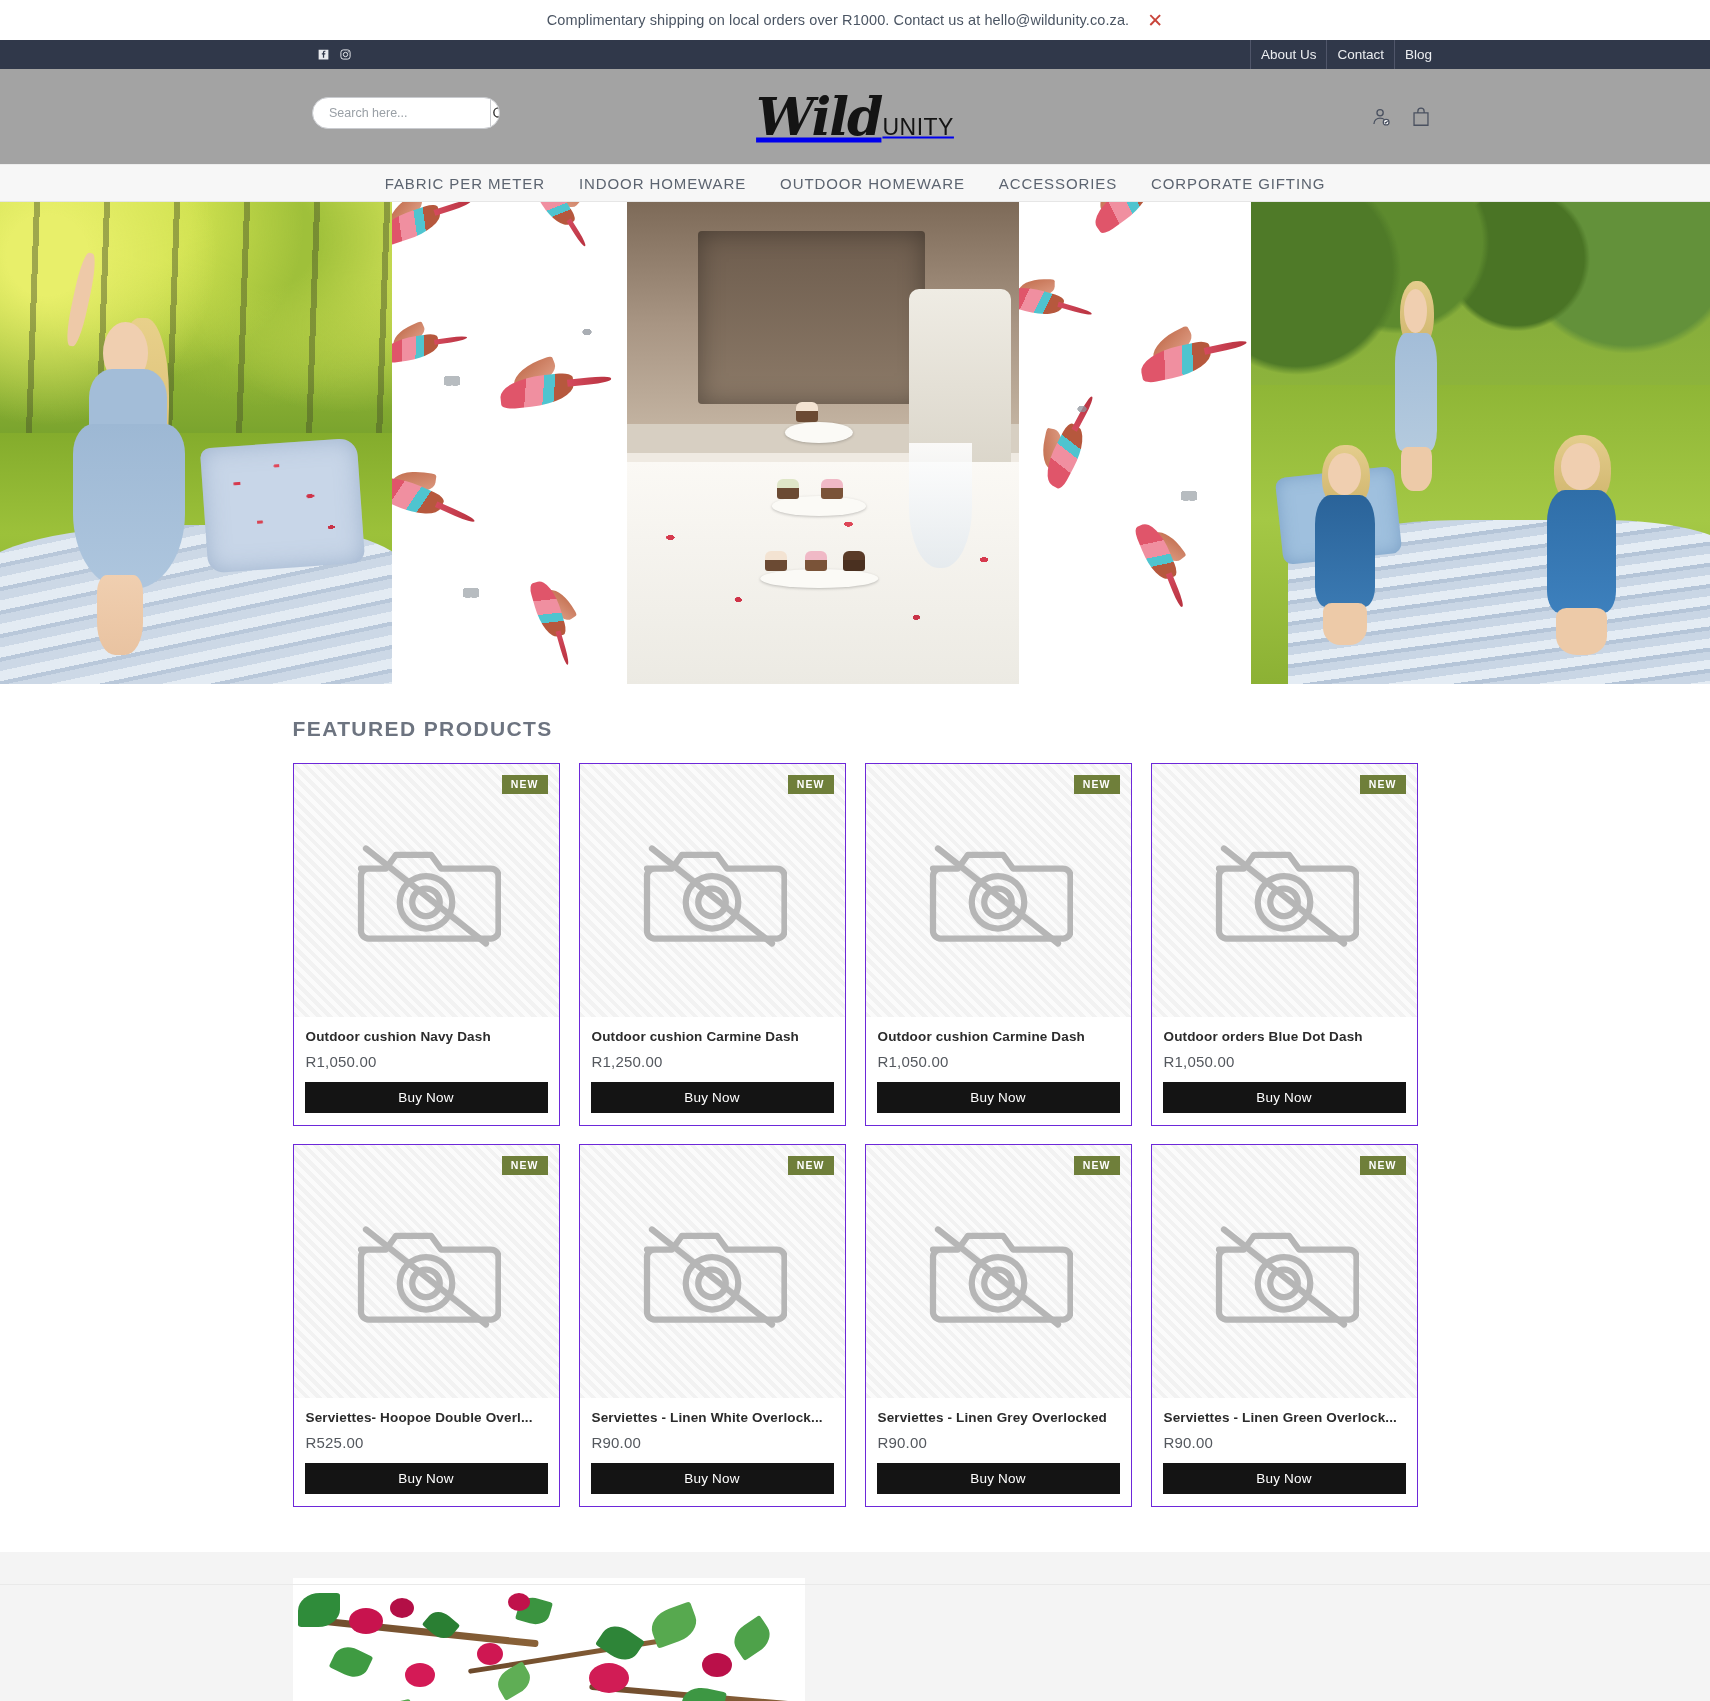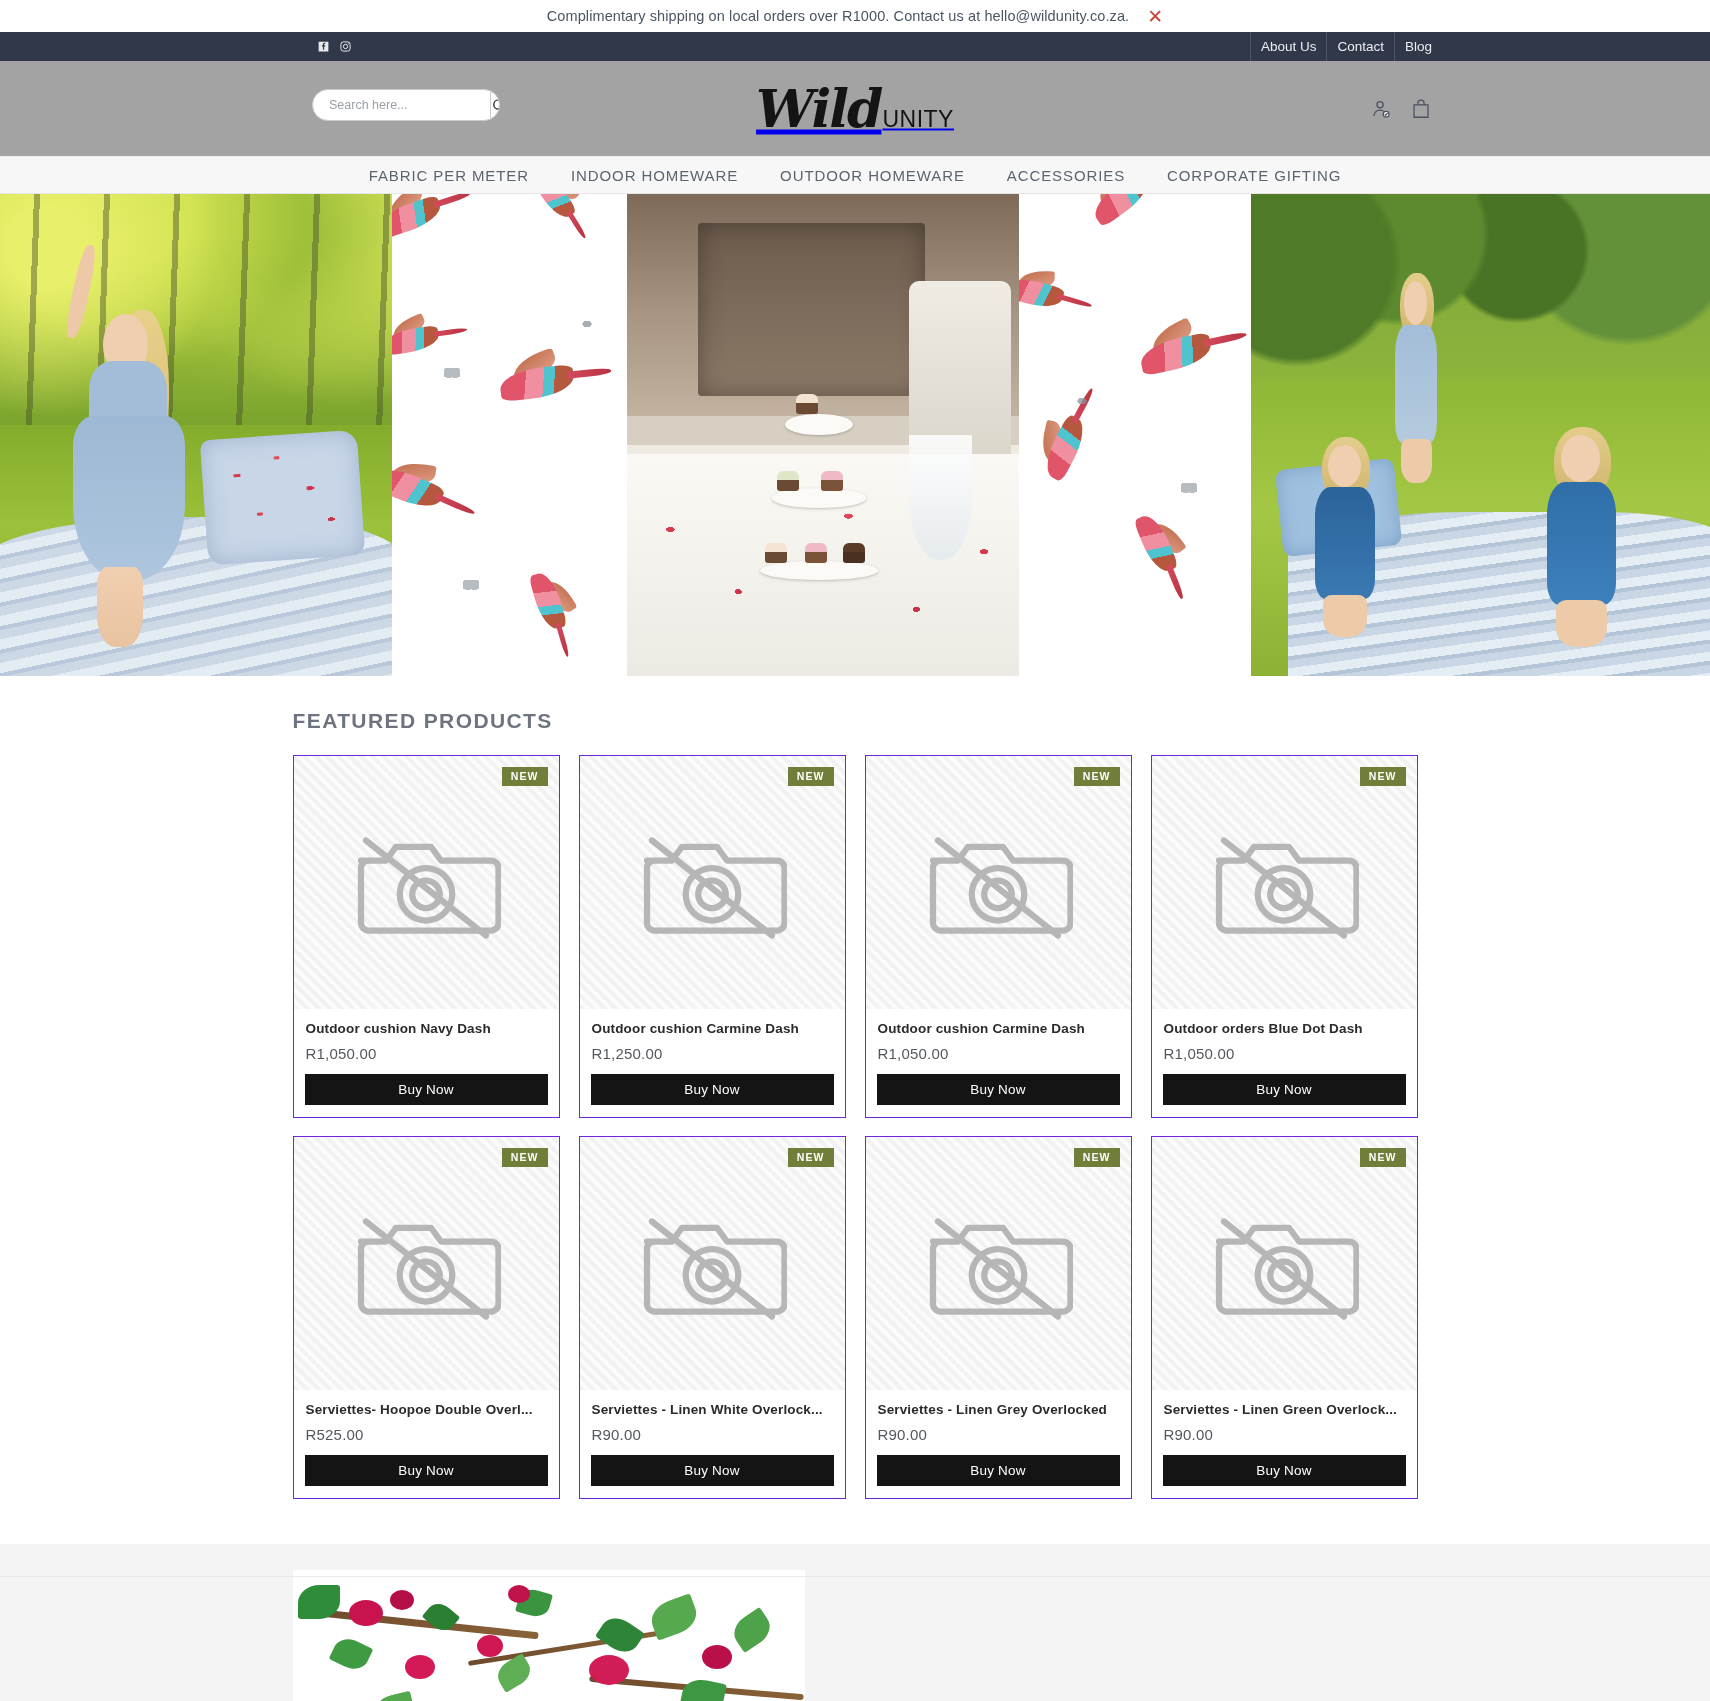--- a/index.html
+++ b/index.html
@@ -8,21 +8,21 @@
     width: 1710px;
     height: 1701px;
     overflow: hidden;
     background: #ffffff;
     font-family: "Liberation Sans", sans-serif;
     -webkit-font-smoothing: antialiased;
   }
 
   
   .announce {
-    height: 32px;
+    height: 40px;
     background: #ffffff;
     display: flex;
     align-items: center;
     justify-content: center;
     gap: 18px;
     font-size: 14.5px;
     color: #4b5563;
     letter-spacing: .1px;
     border-radius: 6px;
   }
@@ -155,21 +155,21 @@
 
   
   .nav {
     height: 38px;
     background: #f7f7f7;
     border-top: 1px solid #ededed;
     border-bottom: 1px solid #e6e6e6;
     display: flex;
     align-items: center;
     justify-content: center;
-    gap: 8px;
+    gap: 0;
   }
   .nav a {
     color: #5c6470;
     text-decoration: none;
     font-size: 15px;
     letter-spacing: .9px;
     padding: 0 17px;
     font-family: "Liberation Sans", sans-serif;
   }
 

